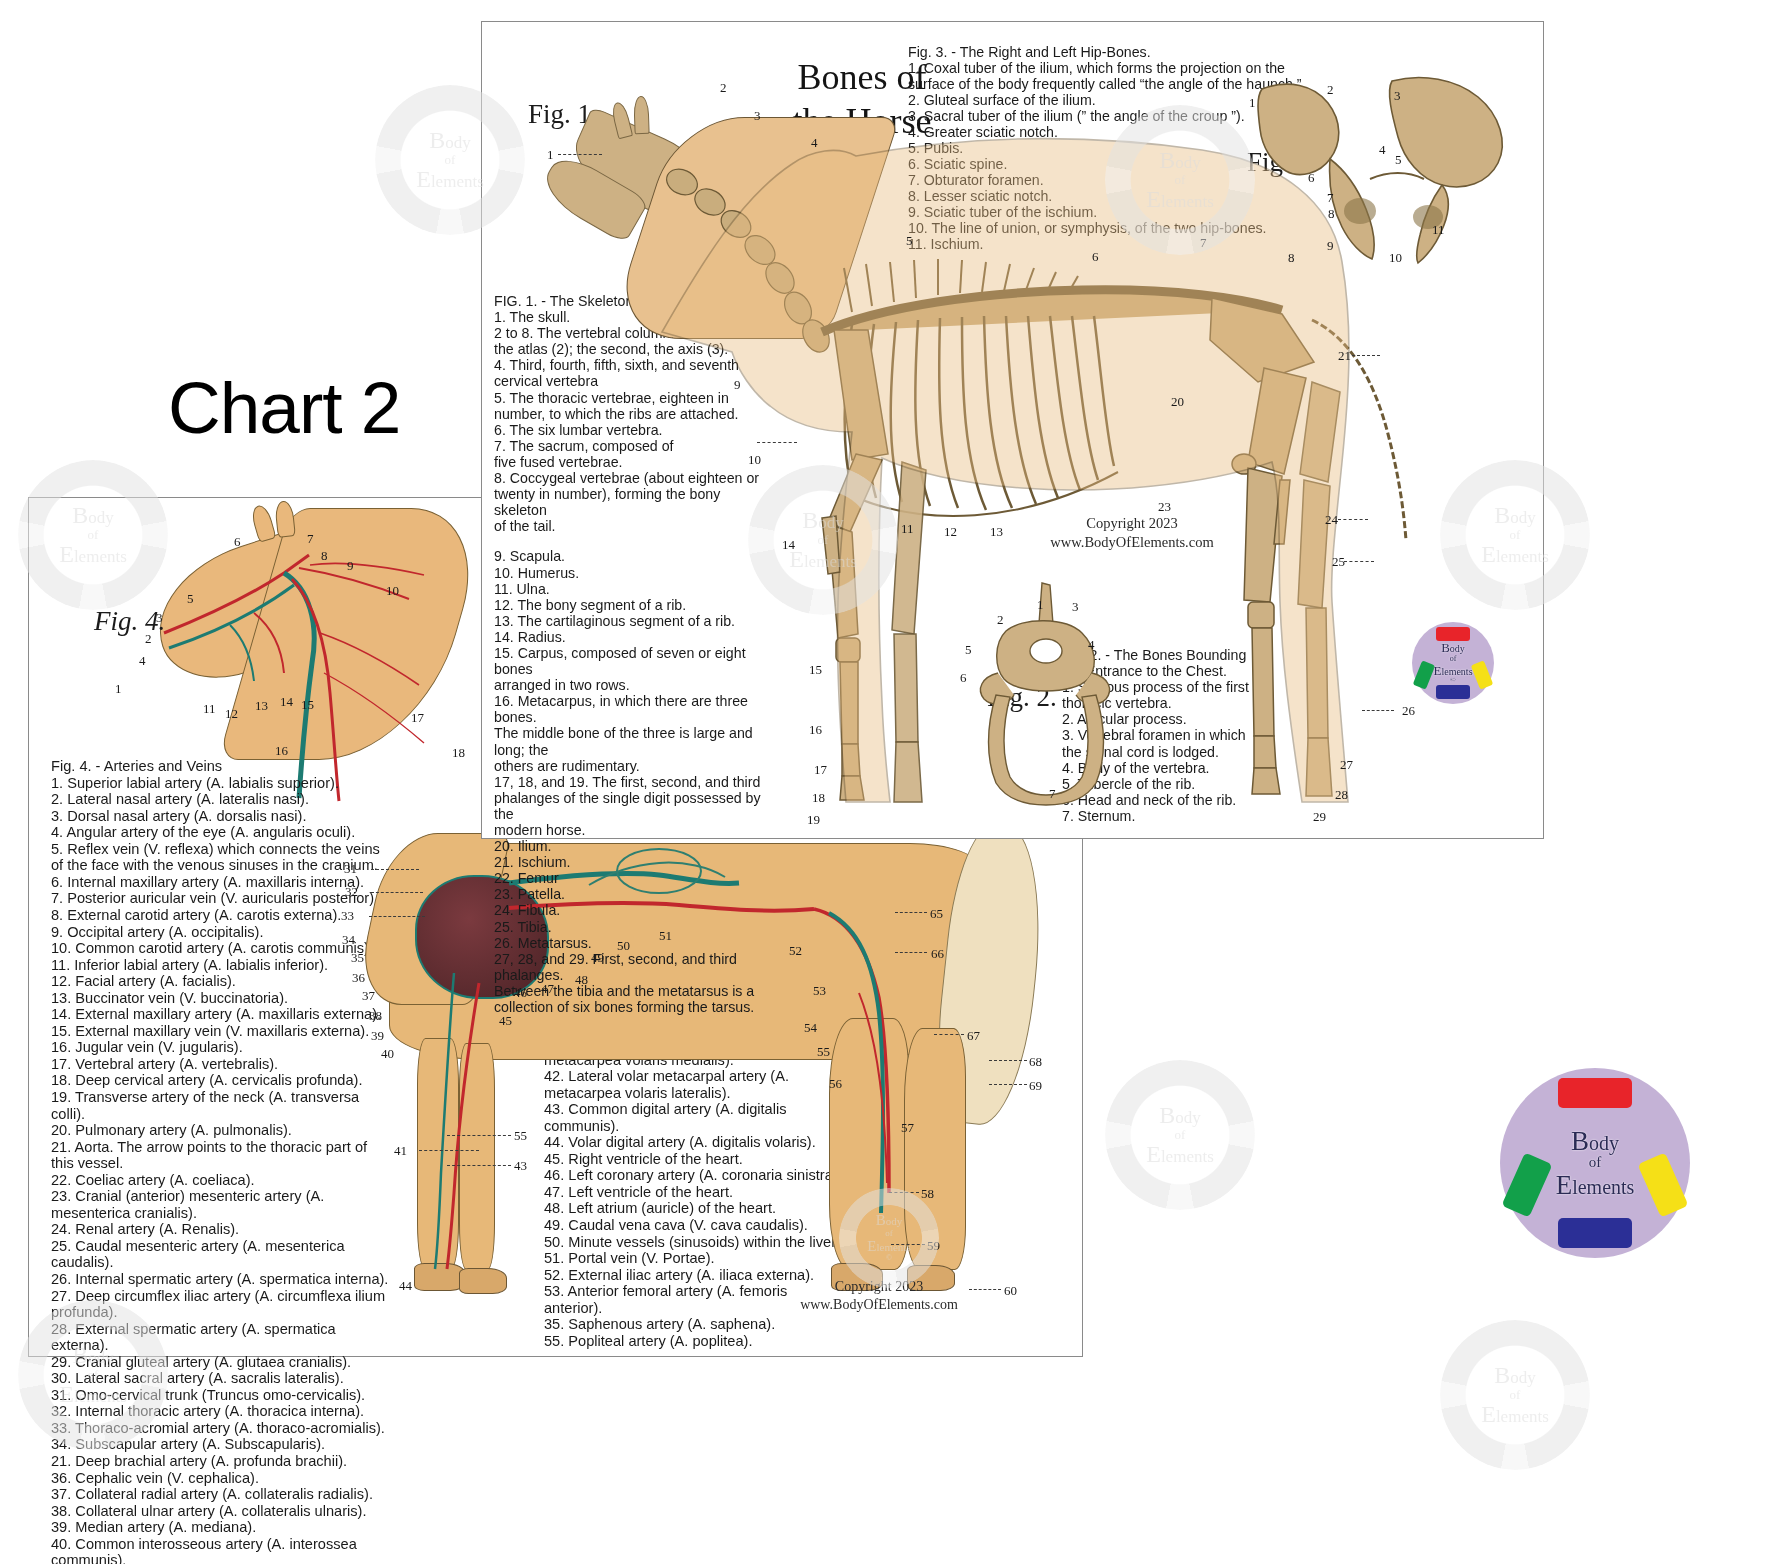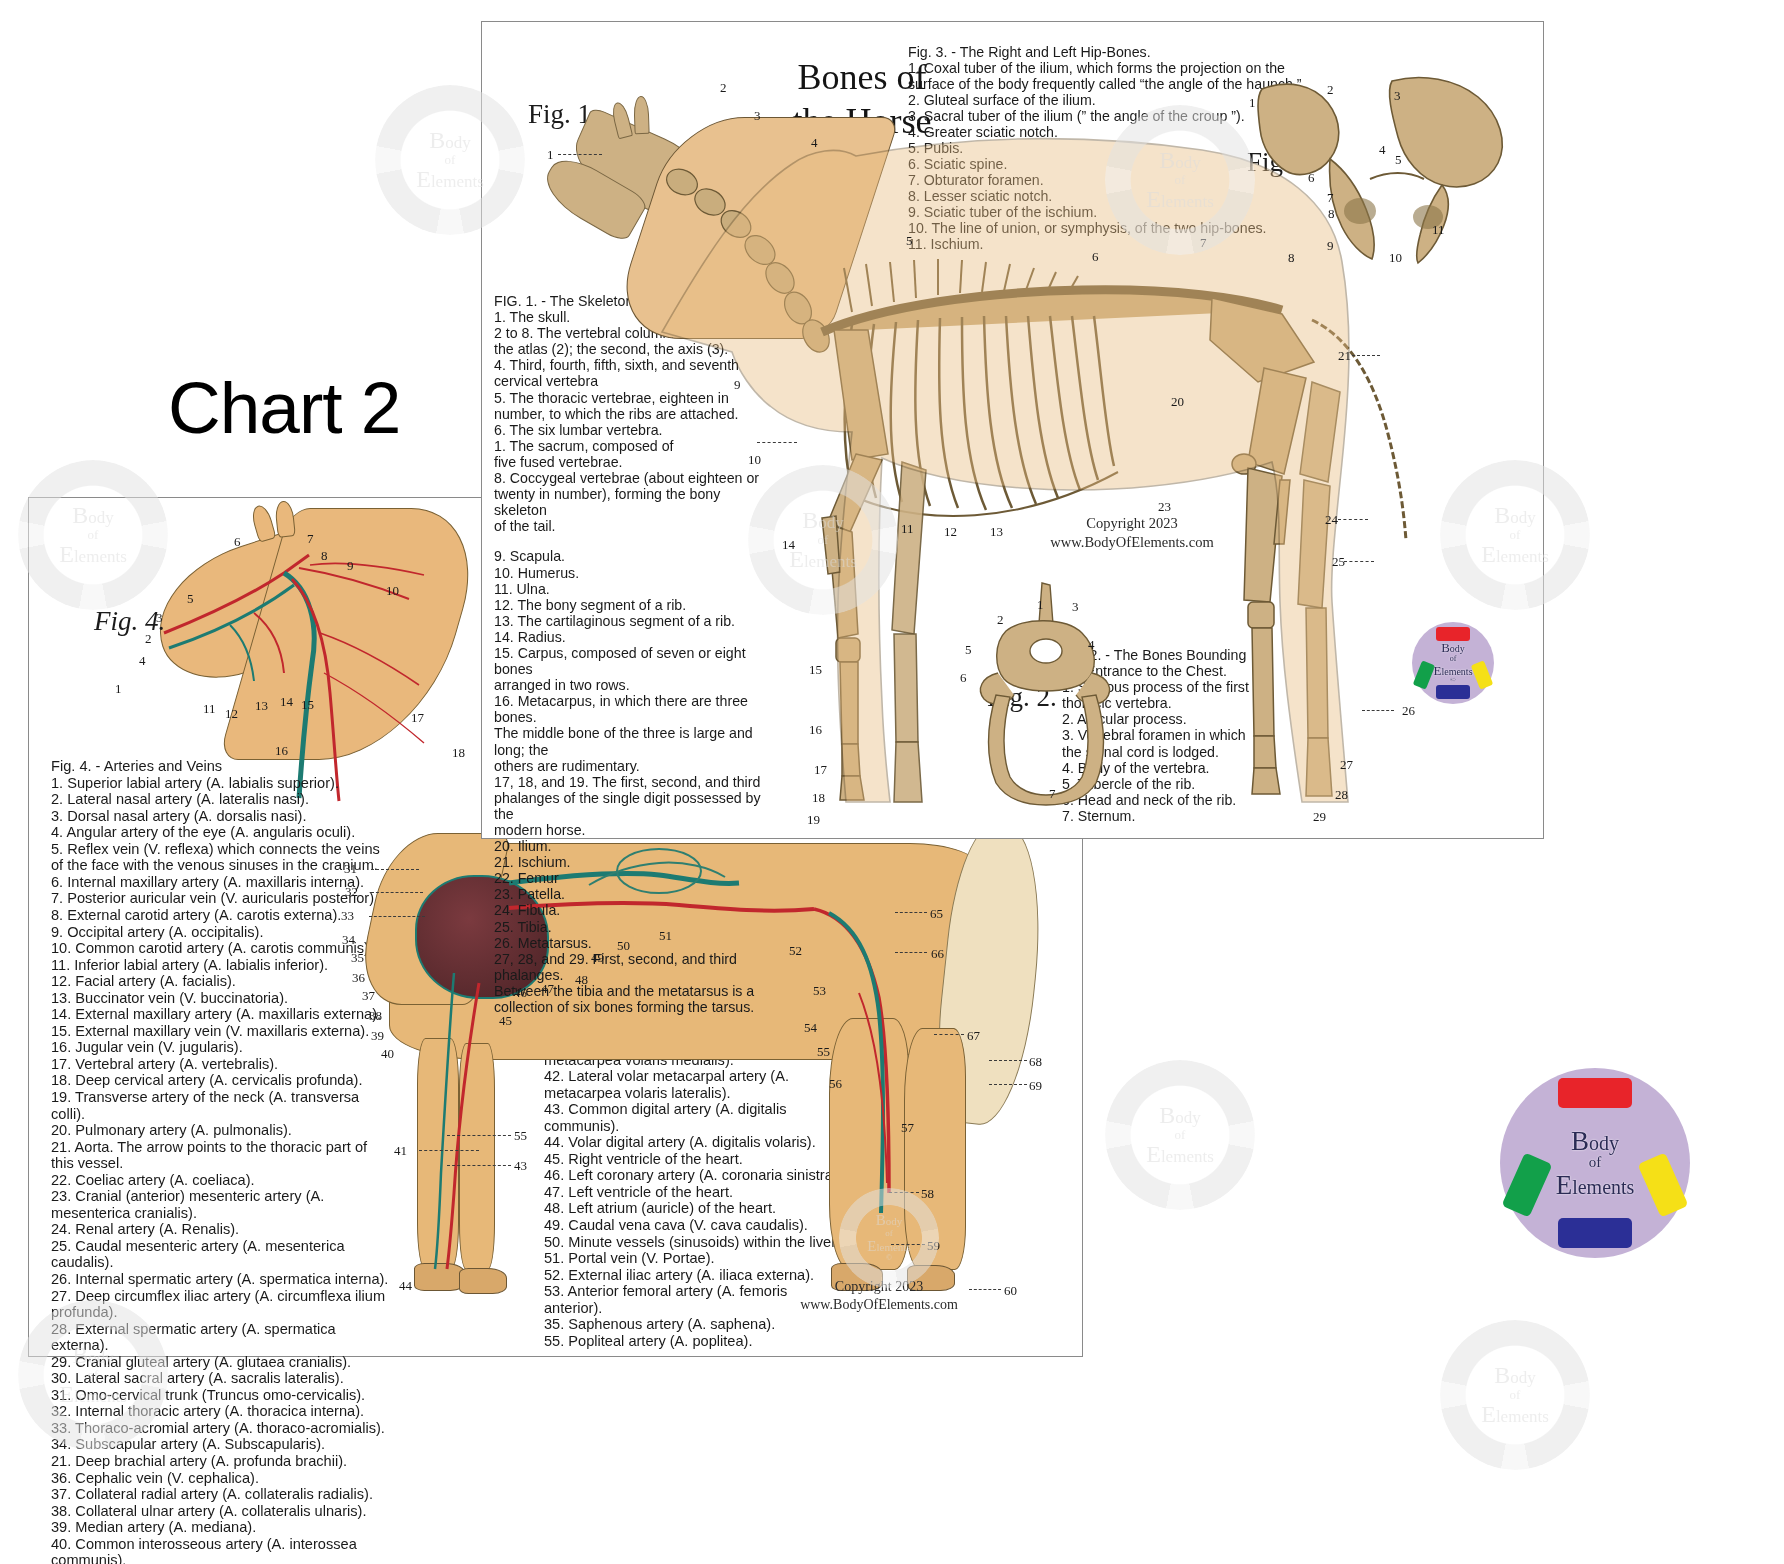--- a/index.html
+++ b/index.html
@@ -298,21 +298,21 @@
   <div id="f1txt" style="position:absolute;left:12px;top:271px;width:270px;font-size:14.2px;line-height:16.1px;">
       <div>FIG. 1. - The Skeleton</div>
       <div>1. The skull.</div>
       <div>2 to 8. The vertebral column. The first is</div>
       <div>the atlas (2); the second, the axis (3).</div>
       <div>4. Third, fourth, fifth, sixth, and seventh</div>
       <div>cervical vertebra</div>
       <div>5. The thoracic vertebrae, eighteen in</div>
       <div>number, to which the ribs are attached.</div>
       <div>6. The six lumbar vertebra.</div>
-      <div>1. The sacrum, composed of</div>
+      <div>7. The sacrum, composed of</div>
       <div>five fused vertebrae.</div>
       <div>8. Coccygeal vertebrae (about eighteen or</div>
       <div>twenty in number), forming the bony skeleton</div>
       <div>of the tail.</div>
       <div style="height: 14px;"></div>
       <div>9. Scapula.</div>
       <div>10. Humerus.</div>
       <div>11. Ulna.</div>
       <div>12. The bony segment of a rib.</div>
       <div>13. The cartilaginous segment of a rib.</div>

